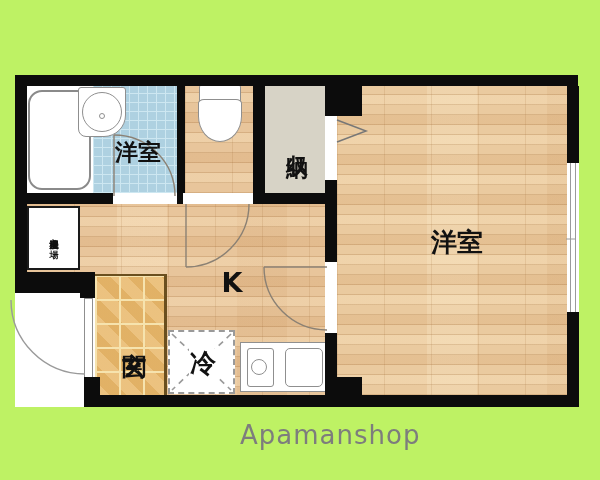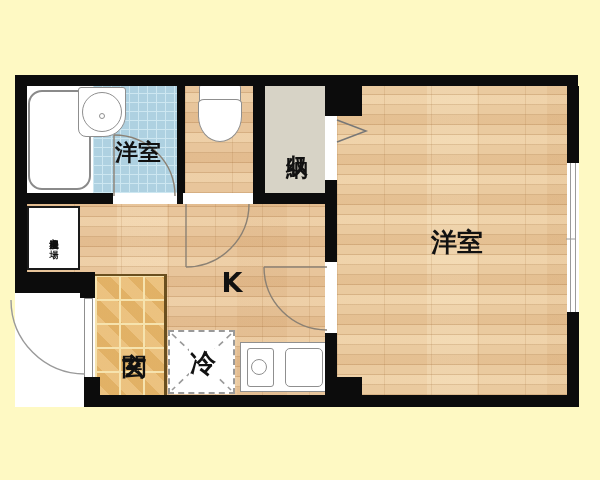--- a/index.html
+++ b/index.html
@@ -1,16 +1,16 @@
 <!DOCTYPE html>
 <html><head>
 <meta charset="utf-8">
 <style>
   html,body{margin:0;padding:0;background:#fff;}
-  .stage{position:relative;width:600px;height:480px;background:#fef9c3;overflow:hidden;
+  .stage{position:relative;width:600px;height:480px;background:#bef264;overflow:hidden;
          font-family:"DejaVu Sans","Liberation Sans",sans-serif;}
   .abs{position:absolute;box-sizing:border-box;}
 
   
   .wood{background-color:#e8c59b;
     background-image:
       repeating-linear-gradient(0deg, rgba(150,95,40,.22) 0 1px, transparent 1px 10px),
       repeating-linear-gradient(90deg, rgba(150,95,40,.14) 0 1px, transparent 1px 47px),
       repeating-linear-gradient(0deg, transparent 0 10px, rgba(255,235,200,.28) 10px 20px,
          transparent 20px 30px, rgba(200,140,80,.16) 30px 40px),
@@ -127,14 +127,15 @@
   <div class="abs lbl vert" style="left:297px;top:139px;font-size:22px;">収納</div>
 
   <div class="abs lbl" style="left:232px;top:283px;font-size:27px;font-weight:600;">K</div>
 
   <div class="abs lbl vert" style="left:134px;top:336px;font-size:24px;">玄関</div>
 
   <div class="abs lbl" style="left:203px;top:363px;font-size:26px;background:#fff;padding:0 1px;">冷</div>
 
   <div class="abs lbl vert" style="left:53px;top:238px;font-size:9px;letter-spacing:0;font-weight:600;">洗濯機置き場</div>
 
+  <div class="abs" style="left:240px;top:420px;font-size:26px;color:#7d7d7d;letter-spacing:1px;">Apamanshop</div>
 
 </div>
 
 </body></html>

